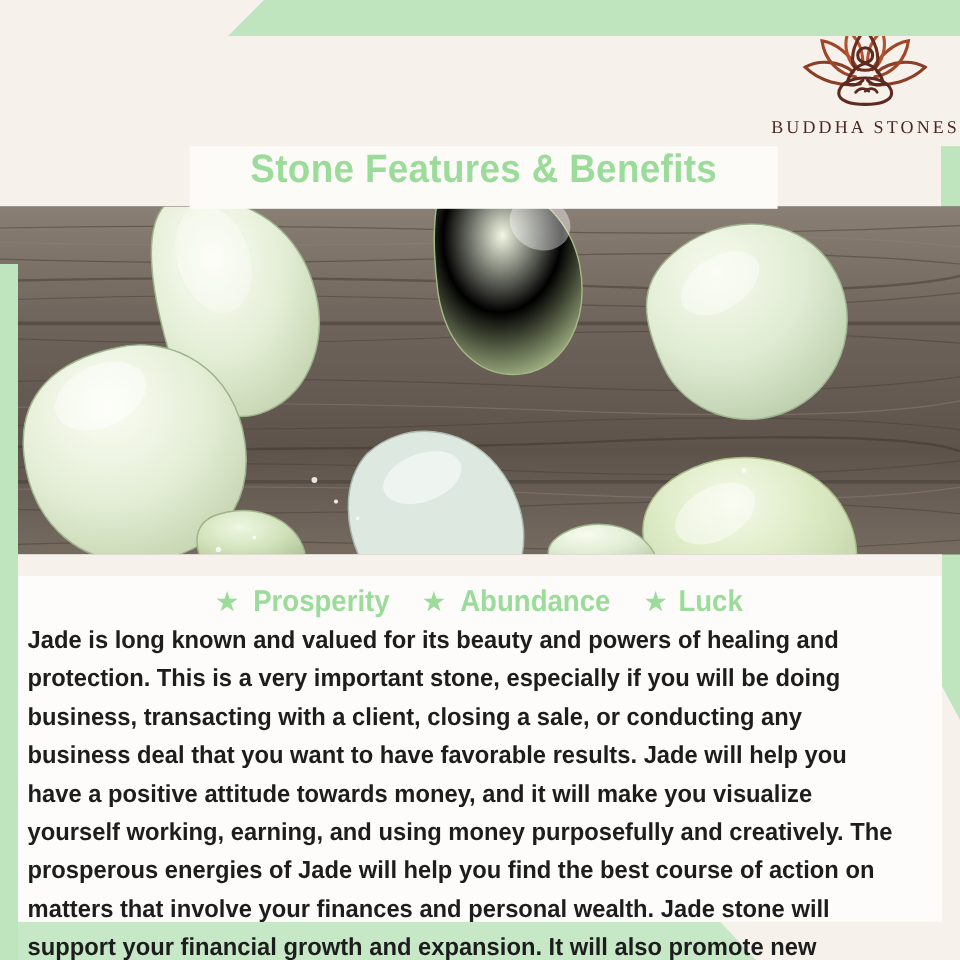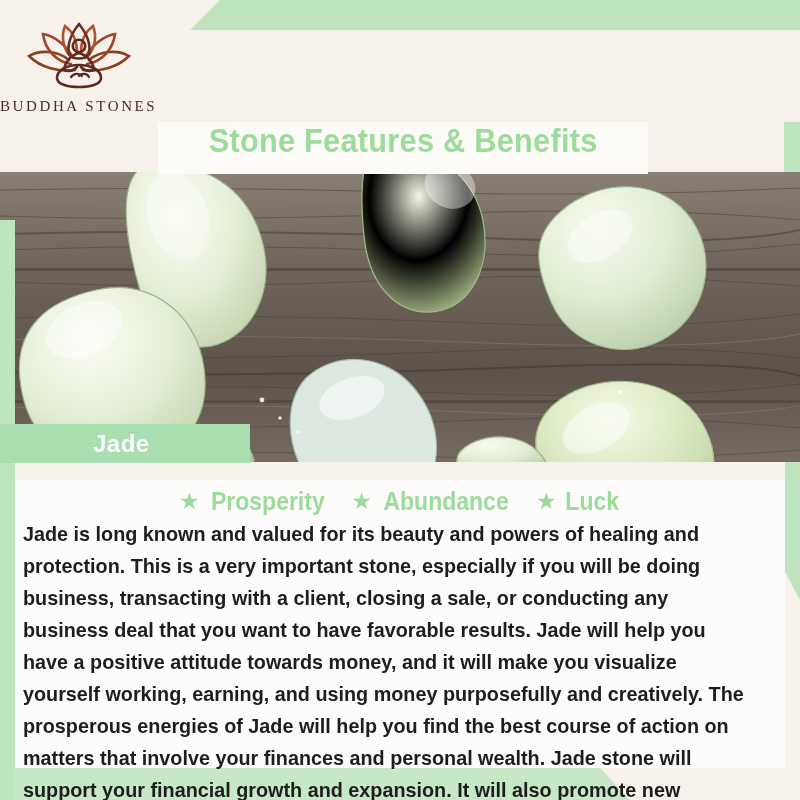--- a/index.html
+++ b/index.html
@@ -55,21 +55,21 @@
   
   .header {
     position: absolute;
     top: 0; left: 0;
     width: 800px; height: 122px;
     background: #f7f1ec;
     clip-path: polygon(0 0, 215px 0, 186px 30px, 800px 30px, 800px 122px, 0 122px);
     z-index: 2;
     display: flex;
     flex-direction: column;
-    align-items: flex-start;
+    align-items: flex-end;
     justify-content: flex-start;
   }
   .logo-wrap {
     margin-top: 22px;
     display: flex;
     flex-direction: column;
     align-items: center;
   }
   .logo-mark { display: block; }
   .logo-text {
@@ -322,23 +322,20 @@
         <circle cx="262" cy="228" r="2.4"></circle>
         <circle cx="280" cy="246" r="1.8"></circle>
         <circle cx="298" cy="260" r="1.5"></circle>
         <circle cx="182" cy="286" r="2.2"></circle>
         <circle cx="212" cy="276" r="1.6"></circle>
         <circle cx="620" cy="220" r="2"></circle>
       </g>
     </svg>
   </div>
 
-  <div class="jade-banner">
-    <span class="jade-text">Jade</span>
-  </div>
 
   <div class="frame-left"></div>
 
   <div class="content">
     <div class="content-inner">
 
       <div class="benefits">
         <span class="benefit">
           <span class="star">★</span>
           <span class="benefit-label">Prosperity</span>

